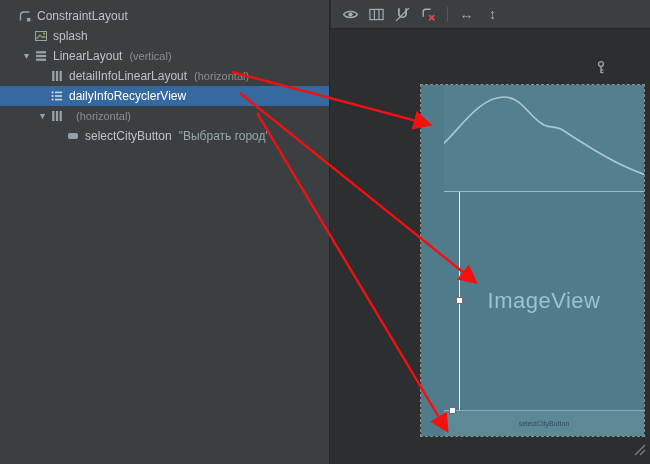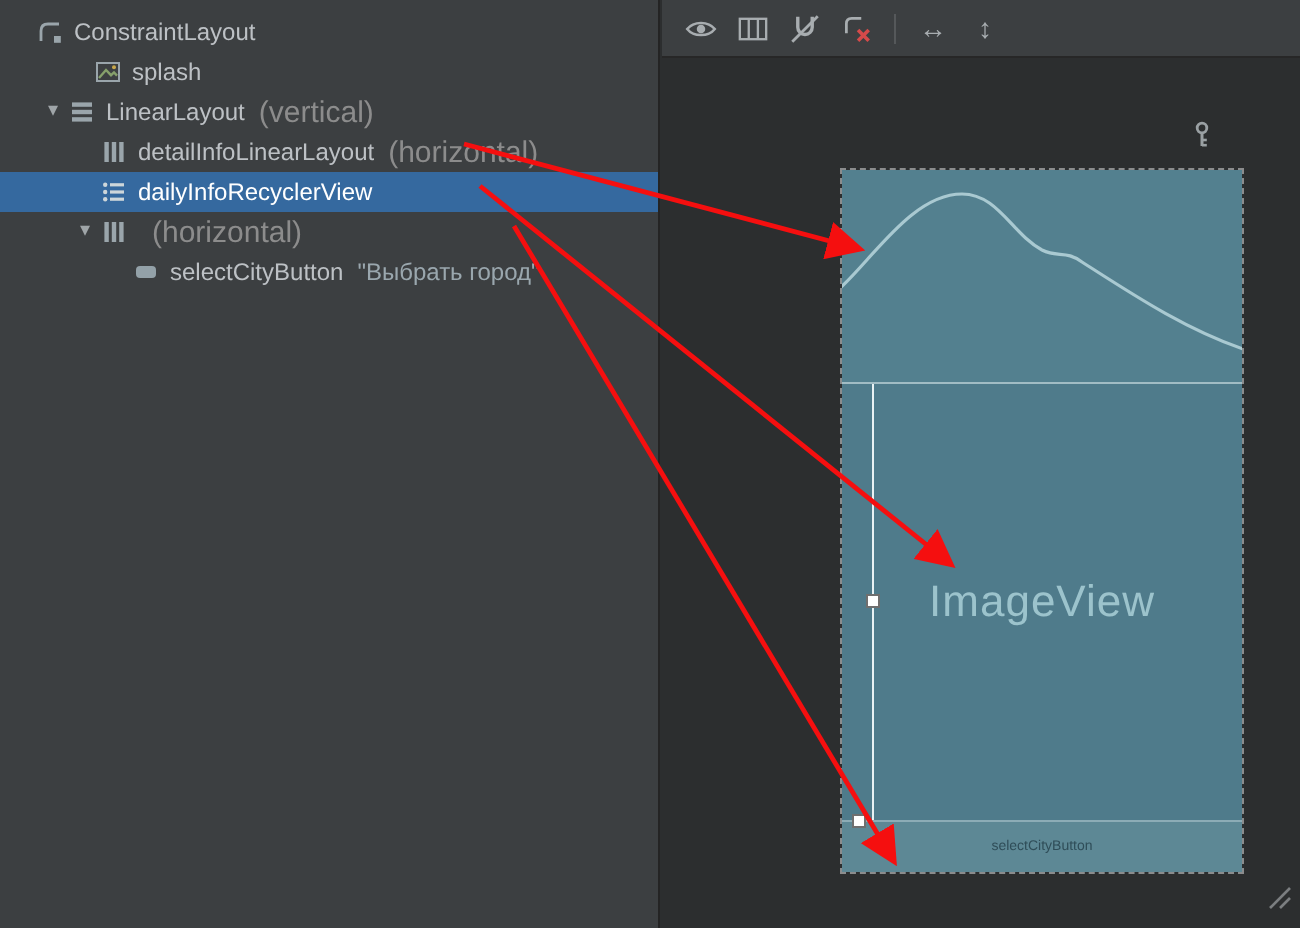--- a/index.html
+++ b/index.html
@@ -8,37 +8,37 @@
 
   
   .tree-panel{position:absolute;left:0;top:0;width:330px;height:464px;background:#3c3f41;
               border-right:1px solid #242424;box-sizing:border-box;padding-top:6px;}
   .tree-row{display:flex;align-items:center;height:20px;font-size:12px;color:#bdc1c5;
             white-space:nowrap;cursor:default;}
   .tree-row.selected{background:#35699f;color:#ffffff;}
   .chevron-cell{width:13px;flex:none;text-align:center;color:#9fa5a8;font-size:10px;line-height:20px;}
   .tree-icon{width:15px;height:14px;flex:none;margin-right:5px;display:flex;align-items:center;justify-content:center;}
   .tree-icon svg{display:block;}
-  .tree-meta{color:#8c8c8c;font-size:15px;margin-left:7px;}
+  .tree-meta{color:#8c8c8c;font-size:11px;margin-left:7px;}
   .tree-value{color:#9aa7ae;font-size:12px;margin-left:7px;}
 
   
   .design-toolbar{position:absolute;left:331px;top:0;width:319px;height:29px;background:#3c3f41;
                   border-bottom:1px solid #272727;display:flex;align-items:center;gap:7px;
                   padding-left:10px;box-sizing:border-box;}
   .tb-icon{width:19px;height:19px;display:flex;align-items:center;justify-content:center;
            color:#a8adb0;font-size:14px;line-height:1;}
   .tb-sep{width:1px;height:15px;background:#55585a;margin:0 2px;flex:none;}
 
   
   .design-surface{position:absolute;left:331px;top:29px;width:319px;height:435px;background:#2c2e2f;}
   .key-icon{position:absolute;top:31px;right:42px;}
 
   .phone{position:absolute;left:90px;top:56px;width:200px;height:351px;background:#4f7b8b;
-         outline:1px dashed rgba(255,255,255,0.45);display:flex;flex-direction:column;}
+         outline:1px dashed rgba(255,255,255,0.45);display:flex;flex-direction:column;padding-left:23px;}
   .chart-region{height:106px;background:#53808f;position:relative;overflow:hidden;}
   .chart-region svg{position:absolute;left:0;top:0;}
   .image-region{flex:1;position:relative;background:#4f7b8b;
                 border-top:1px solid rgba(230,242,244,0.55);
                 display:flex;align-items:center;justify-content:center;}
   .selection-line{position:absolute;left:15px;top:0;bottom:0;width:1px;background:#e9f2f4;}
   .imageview-label{color:#9cc3cc;font-size:22px;letter-spacing:0.5px;}
   .button-strip{height:25px;background:#5d8895;border-top:1px solid rgba(230,242,244,0.35);
                 display:flex;align-items:center;justify-content:center;}
   .button-strip span{font-size:7px;color:#2f4d58;}
@@ -60,21 +60,21 @@
       <div class="tree-row" style="padding-left: 4px;">
         <span class="chevron-cell"></span>
         <span class="tree-icon">
           <svg width="14" height="14" viewBox="0 0 14 14">
             <path d="M2.5 11.5 V6.5 Q2.5 3 6 3 H11.5" fill="none" stroke="#9aa5ab" stroke-width="1.4"></path>
             <rect x="9" y="9" width="3.4" height="3.4" fill="#9aa5ab"></rect>
           </svg>
         </span>
         <span class="tree-label">ConstraintLayout</span>
       </div>
-      <div class="tree-row" style="padding-left: 33px;">
+      <div class="tree-row" style="padding-left: 20px;">
         <span class="chevron-cell"></span>
         <span class="tree-icon">
           <svg width="14" height="14" viewBox="0 0 14 14">
             <rect x="1.5" y="2.5" width="11" height="9" fill="none" stroke="#9aa5ab"></rect>
             <path d="M2.5 10 L6 6 L8.5 8.6 L10 7.2 L11.5 8.8" stroke="#86a06b" fill="none" stroke-width="1.2"></path>
             <circle cx="10" cy="4.6" r="1" fill="#c8a84b"></circle>
           </svg>
         </span>
         <span class="tree-label">splash</span>
       </div>

